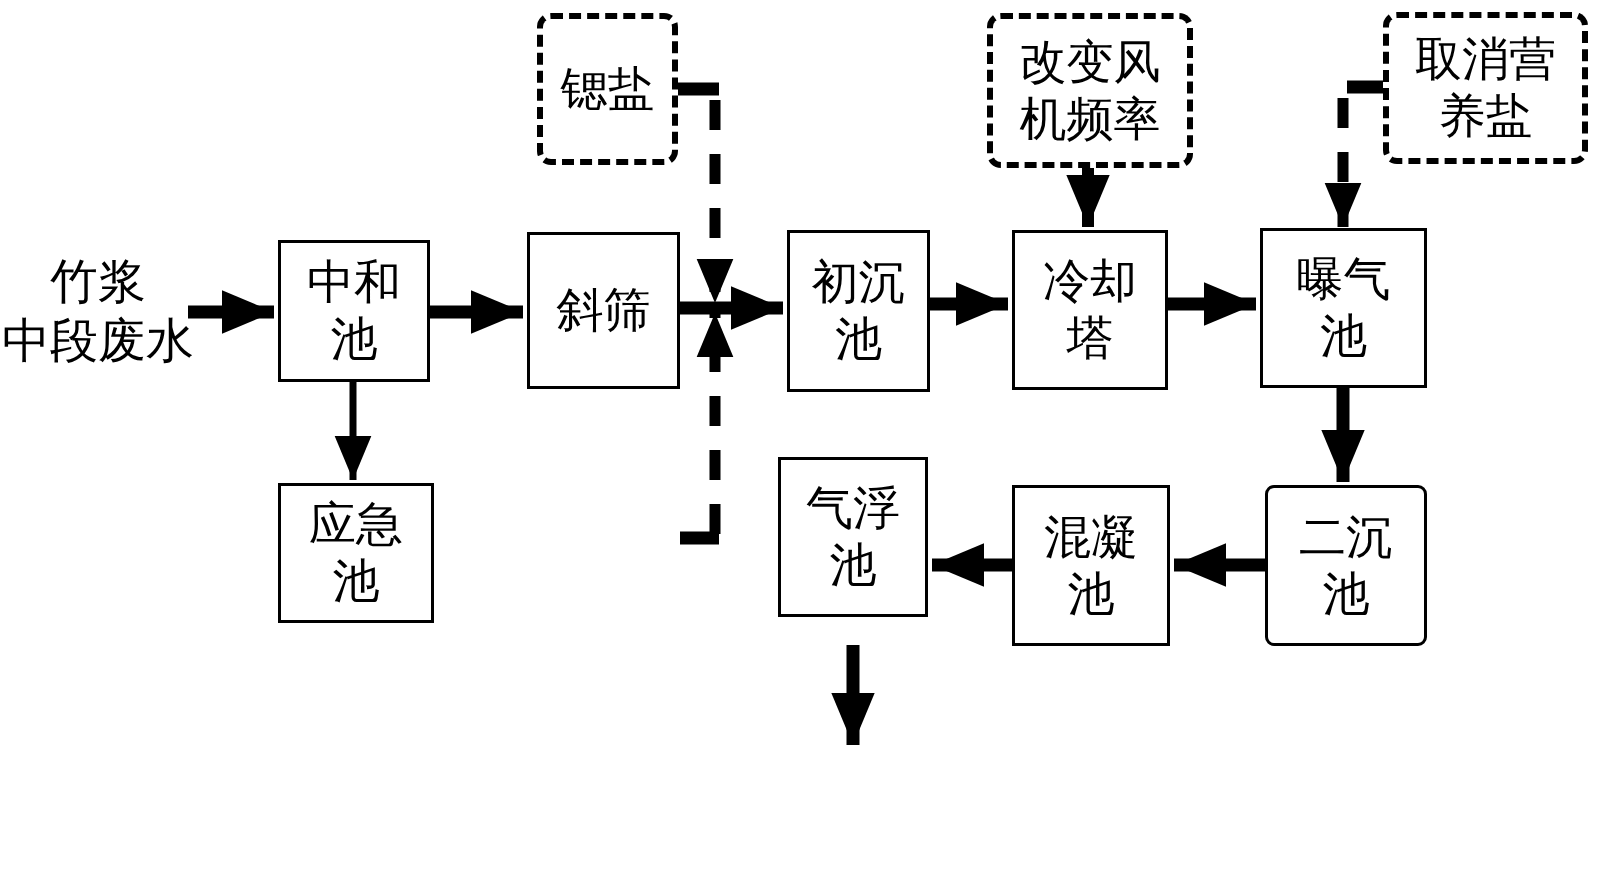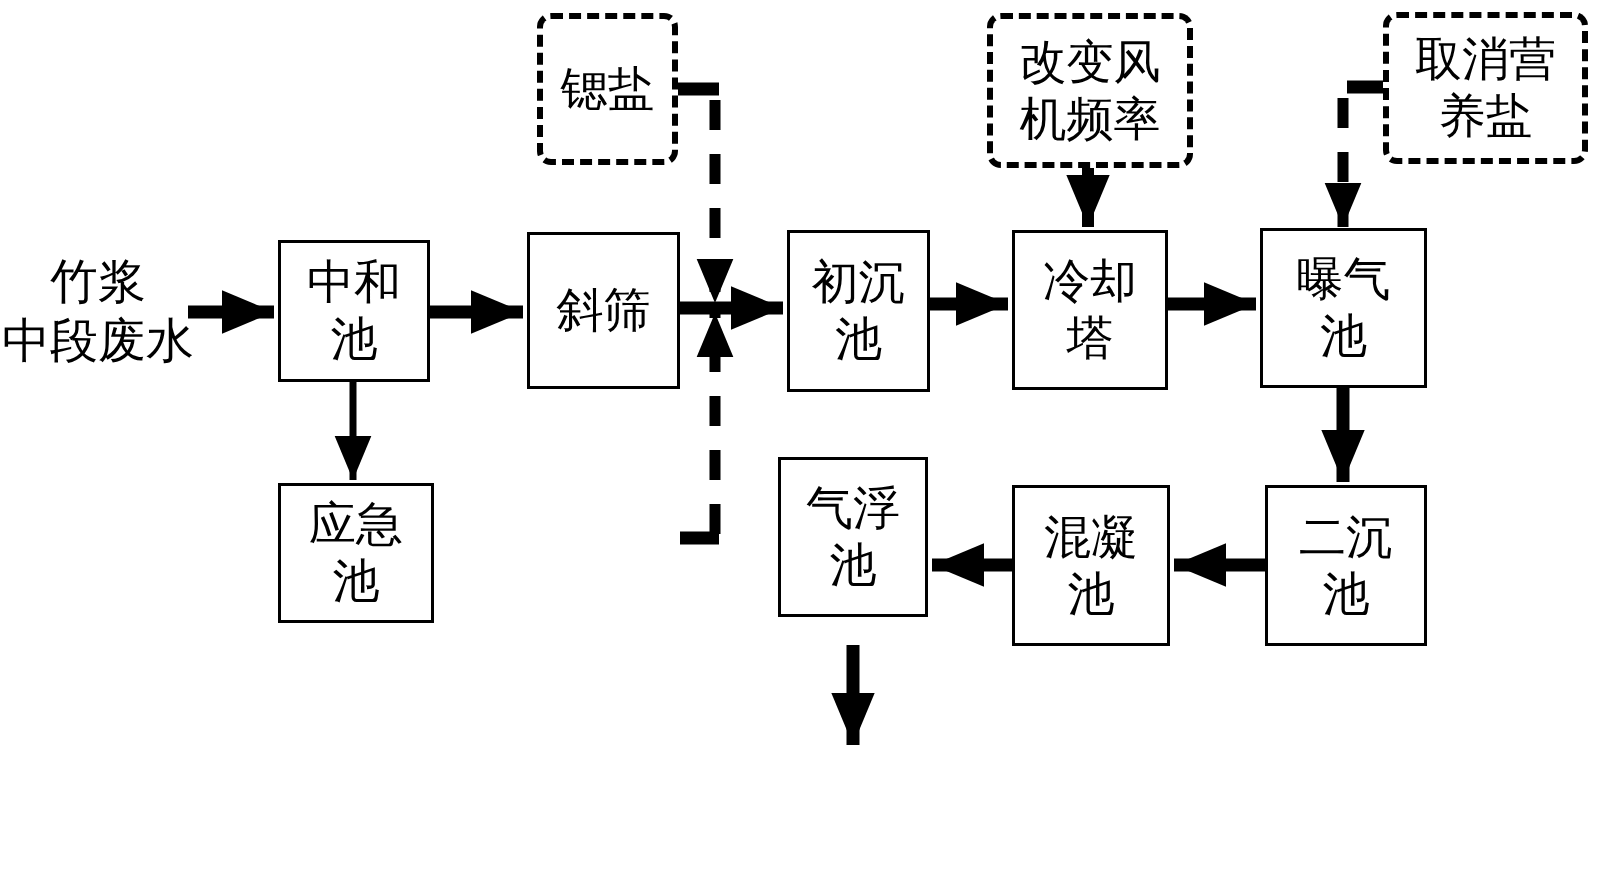--- a/index.html
+++ b/index.html
@@ -97,21 +97,21 @@
   <div class="pbox" style="left:1012px; top:230px; width:156px; height:160px;">冷却
 塔</div>
   <div class="pbox" style="left:1260px; top:228px; width:167px; height:160px;">曝气
 池</div>
   <div class="pbox" style="left:278px; top:483px; width:156px; height:140px;font-family:Liberation Serif, serif;">应急
 池</div>
   <div class="pbox" style="left:778px; top:457px; width:150px; height:160px;">气浮
 池</div>
   <div class="pbox" style="left:1012px; top:485px; width:158px; height:161px;">混凝
 池</div>
-  <div class="pbox" style="left:1265px; top:485px; width:162px; height:161px;">二沉
+  <div class="pbox" style="left:1265px; top:485px; width:162px; height:161px;border-radius:9px;">二沉
 池</div>
 
   <div class="dbox" style="left:987px; top:13px; width:206px; height:155px;">改变风
 机频率</div>
   <div class="dbox" style="left:537px; top:13px; width:141px; height:152px;">锶盐</div>
   <div class="dbox" style="left:1383px; top:12px; width:205px; height:152px;">取消营
 养盐</div>
 
 </div>
 

